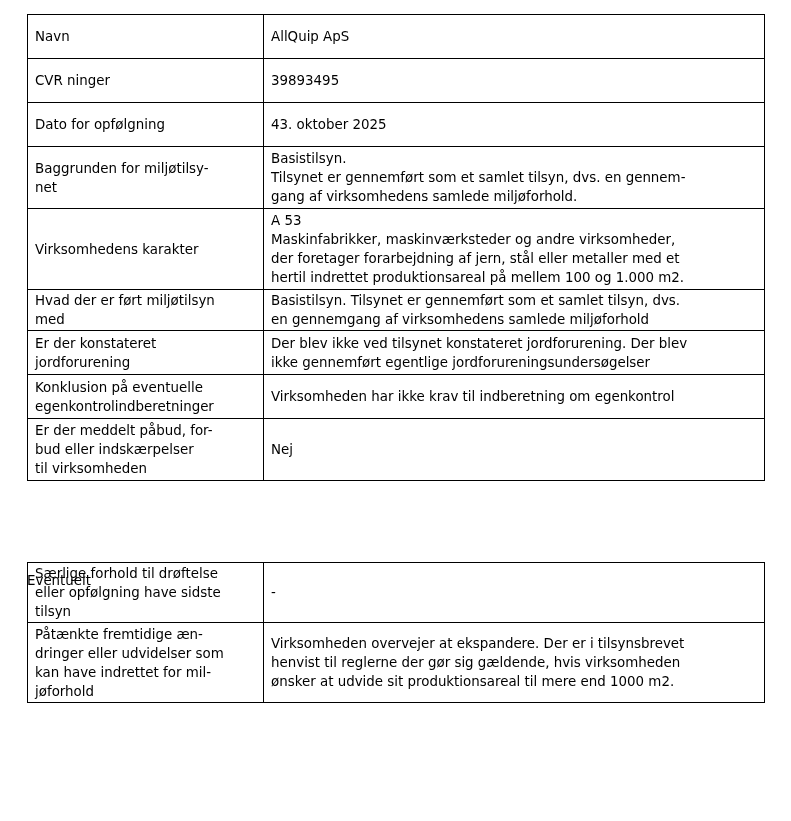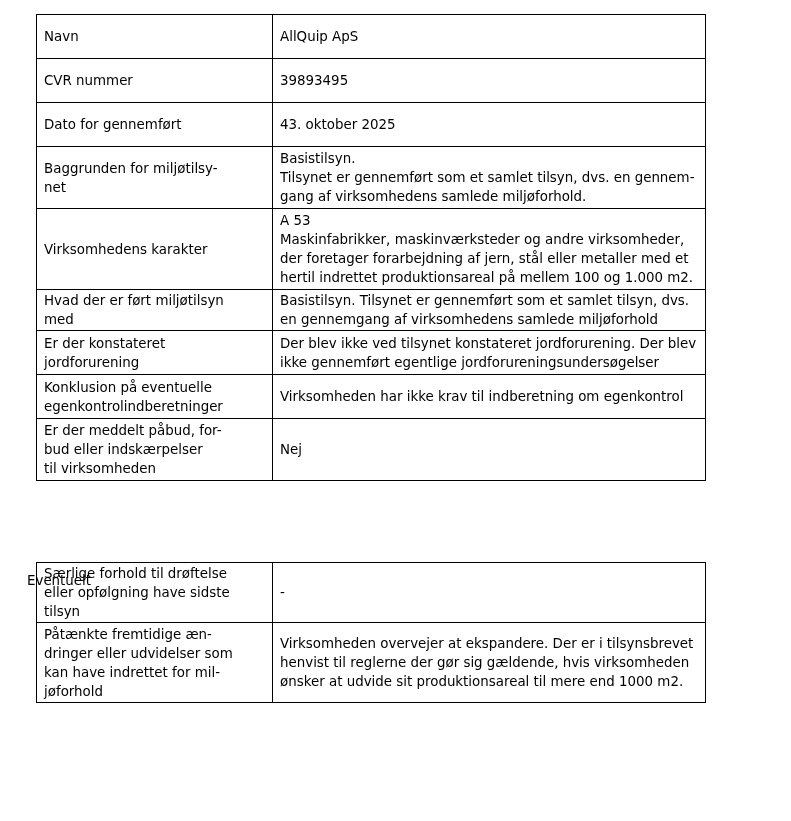--- a/index.html
+++ b/index.html
@@ -1,22 +1,22 @@
 <!DOCTYPE html>
 <html><head>
 <meta charset="utf-8">
 <style>
   html, body { margin: 0; padding: 0; background: #ffffff; }
   body {
     width: 791px; height: 821px; position: relative; overflow: hidden;
     font-family: "DejaVu Sans", sans-serif; font-size: 13.4px; color: #000;
   }
   table.grid {
-    position: absolute; left: 36px; border-collapse: collapse;
-    table-layout: fixed; width: 670px;
+    position: absolute; left: 27px; border-collapse: collapse;
+    table-layout: fixed; width: 738px;
   }
   table.grid td {
     border: 1.3px solid #000; padding: 0 7px; vertical-align: middle;
     line-height: 19px; white-space: pre-line;
   }
   table.grid td.k { width: 221px; }
   #t1 { top: 14px; }
   #t2 { top: 562px; }
   .eventuelt-label {
     position: absolute; left: 27px; top: 572px; line-height: 17px;
@@ -25,25 +25,25 @@
 </head>
 <body>
 
 <table class="grid" id="t1">
   <tbody>
       <tr style="height:44px">
     <td class="k">Navn</td>
     <td>AllQuip ApS</td>
   </tr>
   <tr style="height:44px">
-    <td class="k">CVR nummer</td>
+    <td class="k">CVR ninger</td>
     <td>39893495</td>
   </tr>
   <tr style="height:44px">
-    <td class="k">Dato for gennemført</td>
+    <td class="k">Dato for opfølgning</td>
     <td>43. oktober 2025</td>
   </tr>
   <tr style="height:62px">
     <td class="k">Baggrunden for miljøtilsy-
 net</td>
     <td>Basistilsyn.
 Tilsynet er gennemført som et samlet tilsyn, dvs. en gennem-
 gang af virksomhedens samlede miljøforhold.</td>
   </tr>
   <tr style="height:81px">

